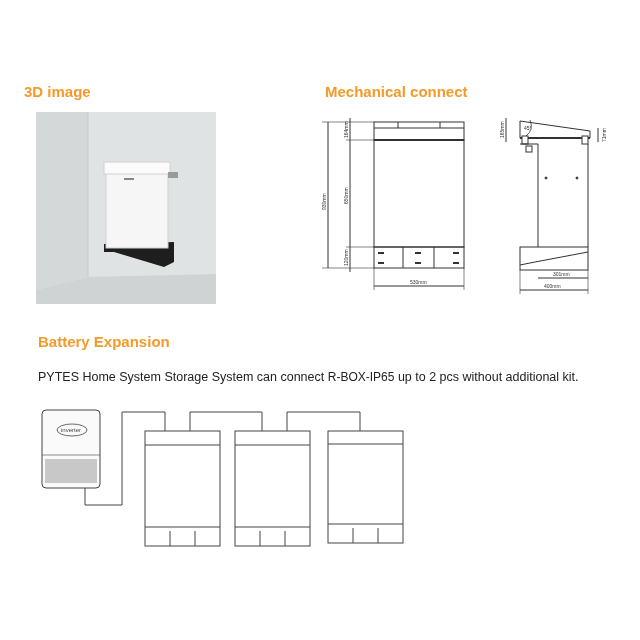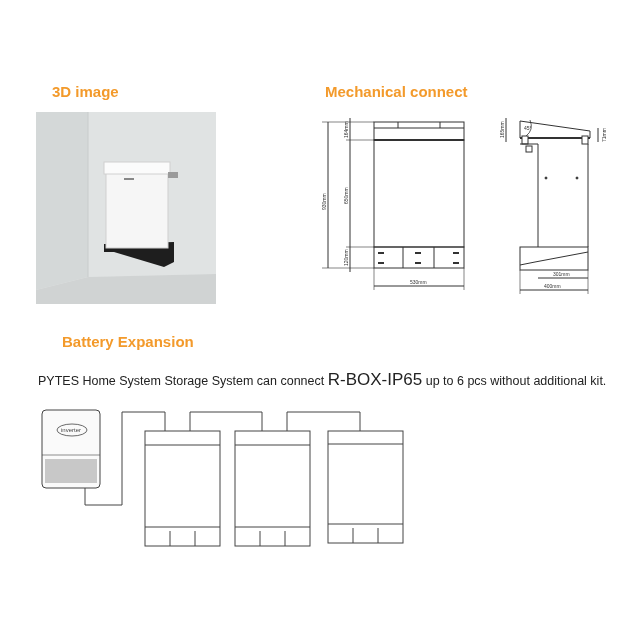--- a/index.html
+++ b/index.html
@@ -6,23 +6,23 @@
   body{width:640px;height:640px;position:relative;overflow:hidden;font-family:"Liberation Sans",sans-serif;}
   .heading{position:absolute;color:#f39a2b;font-weight:bold;font-size:15px;font-family:"Liberation Sans",sans-serif;}
   .desc{position:absolute;left:38px;top:370px;font-size:12.5px;color:#222;font-family:"Liberation Sans",sans-serif;white-space:nowrap;}
   .photo{position:absolute;left:36px;top:112px;width:180px;height:192px;overflow:hidden;}
   svg text{font-family:"Liberation Sans",sans-serif;}
   .abs{position:absolute;}
 </style>
 </head>
 <body>
 
-<div class="heading" style="left:52px;top:83px;">3D image</div>
+<div class="heading" style="left:24px;top:83px;">3D image</div>
 <div class="heading" style="left:325px;top:83px;">Mechanical connect</div>
-<div class="heading" style="left:38px;top:333px;margin-left:24px;">Battery Expansion</div>
+<div class="heading" style="left:38px;top:333px;">Battery Expansion</div>
 
 <div class="photo">
   <svg width="180" height="192" viewBox="0 0 180 192">
     <rect x="0" y="0" width="180" height="192" fill="#e3e6e6"></rect>
     <polygon points="0,0 52,0 52,165 0,178" fill="#d4d8d8"></polygon>
     <polygon points="52,0 180,0 180,162 52,165" fill="#e0e3e3"></polygon>
     <polygon points="0,178 52,165 180,162 180,192 0,192" fill="#d0d3d3"></polygon>
     <line x1="52" y1="0" x2="52" y2="165" stroke="#c8cccc" stroke-width="1"></line>
 
     <polygon points="68,132 138,130 138,150 128,155 78,140 68,140" fill="#1e1e1e"></polygon>
@@ -101,21 +101,21 @@
     <g fill="#333" stroke="none" font-size="5">
       <text transform="translate(24,38) rotate(-90)">165mm</text>
       <text transform="translate(126,42) rotate(-90)">71mm</text>
       <text x="44" y="30">45°</text>
       <text x="73" y="176">301mm</text>
       <text x="64" y="188">400mm</text>
     </g>
   </svg>
 </div>
 
-<div class="desc"><span>PYTES Home System Storage System can connect </span><span style="font-size:17px;margin-top:24px;">R-BOX-IP65</span><span> up to 6 pcs without additional kit.</span></div>
+<div class="desc"><span>PYTES Home System Storage System can connect </span><span style="font-size:12px;margin-top:24px;">R-BOX-IP65</span><span> up to 2 pcs without additional kit.</span></div>
 
 <div class="abs" style="left:30px;top:395px;width:400px;height:170px;">
   <svg width="400" height="170" viewBox="0 0 400 170" fill="none" stroke="#444" stroke-width="1">
 
     <g>
       <rect x="12" y="15" width="58" height="78" rx="4" fill="#fafafa"></rect>
       <ellipse cx="42" cy="35" rx="15" ry="6" stroke-width="0.8"></ellipse>
       <line x1="12" y1="60" x2="70" y2="60" stroke-width="0.6"></line>
       <rect x="15" y="64" width="52" height="24" fill="#c8c8c8" stroke="none"></rect>
       <text x="31" y="37" font-size="6" fill="#444" stroke="none">inverter</text>

